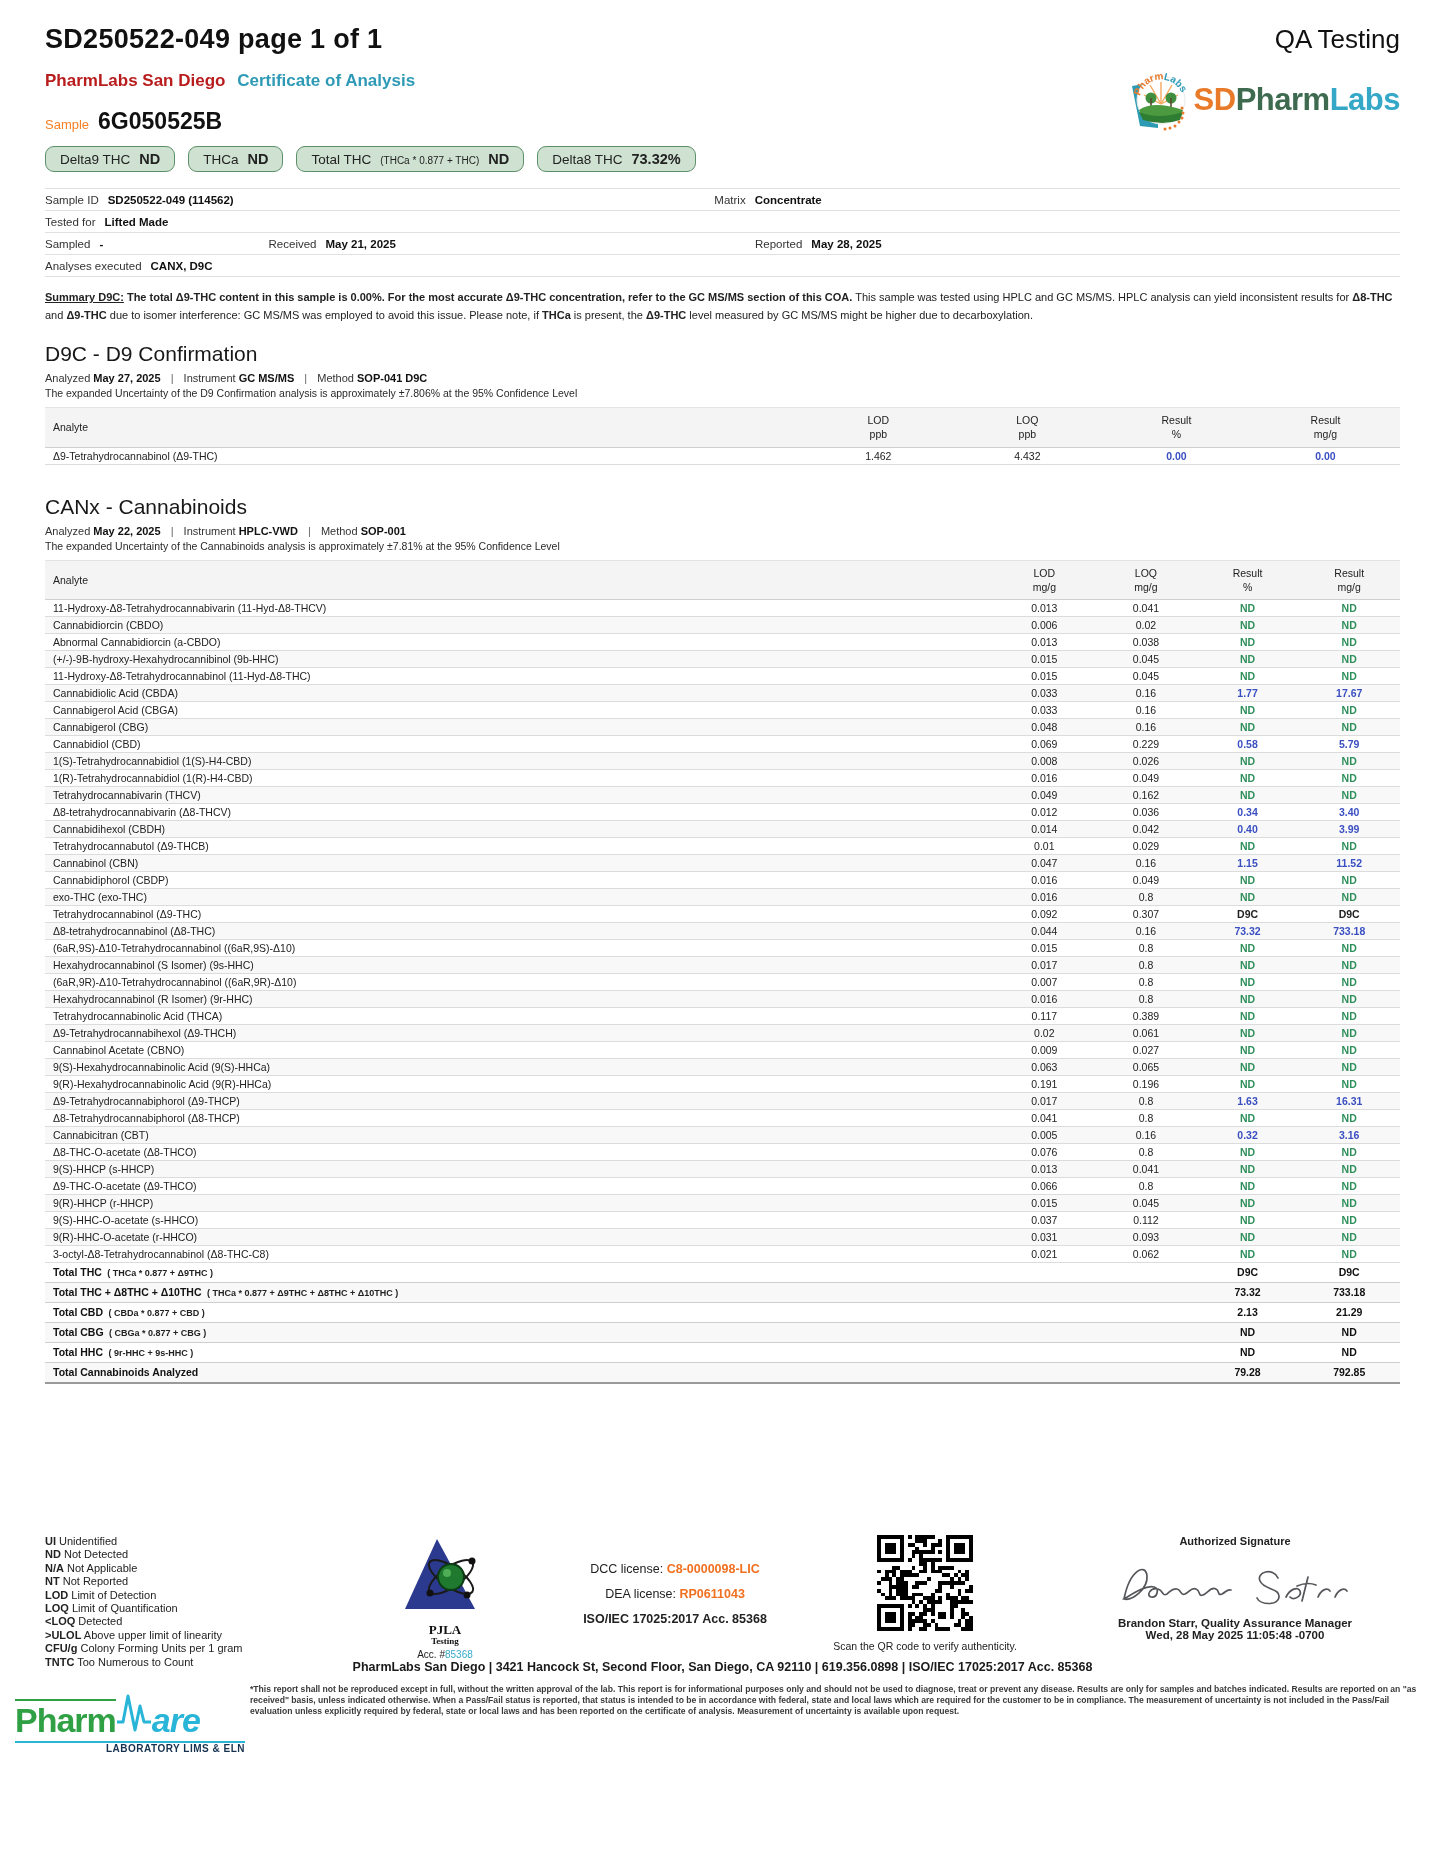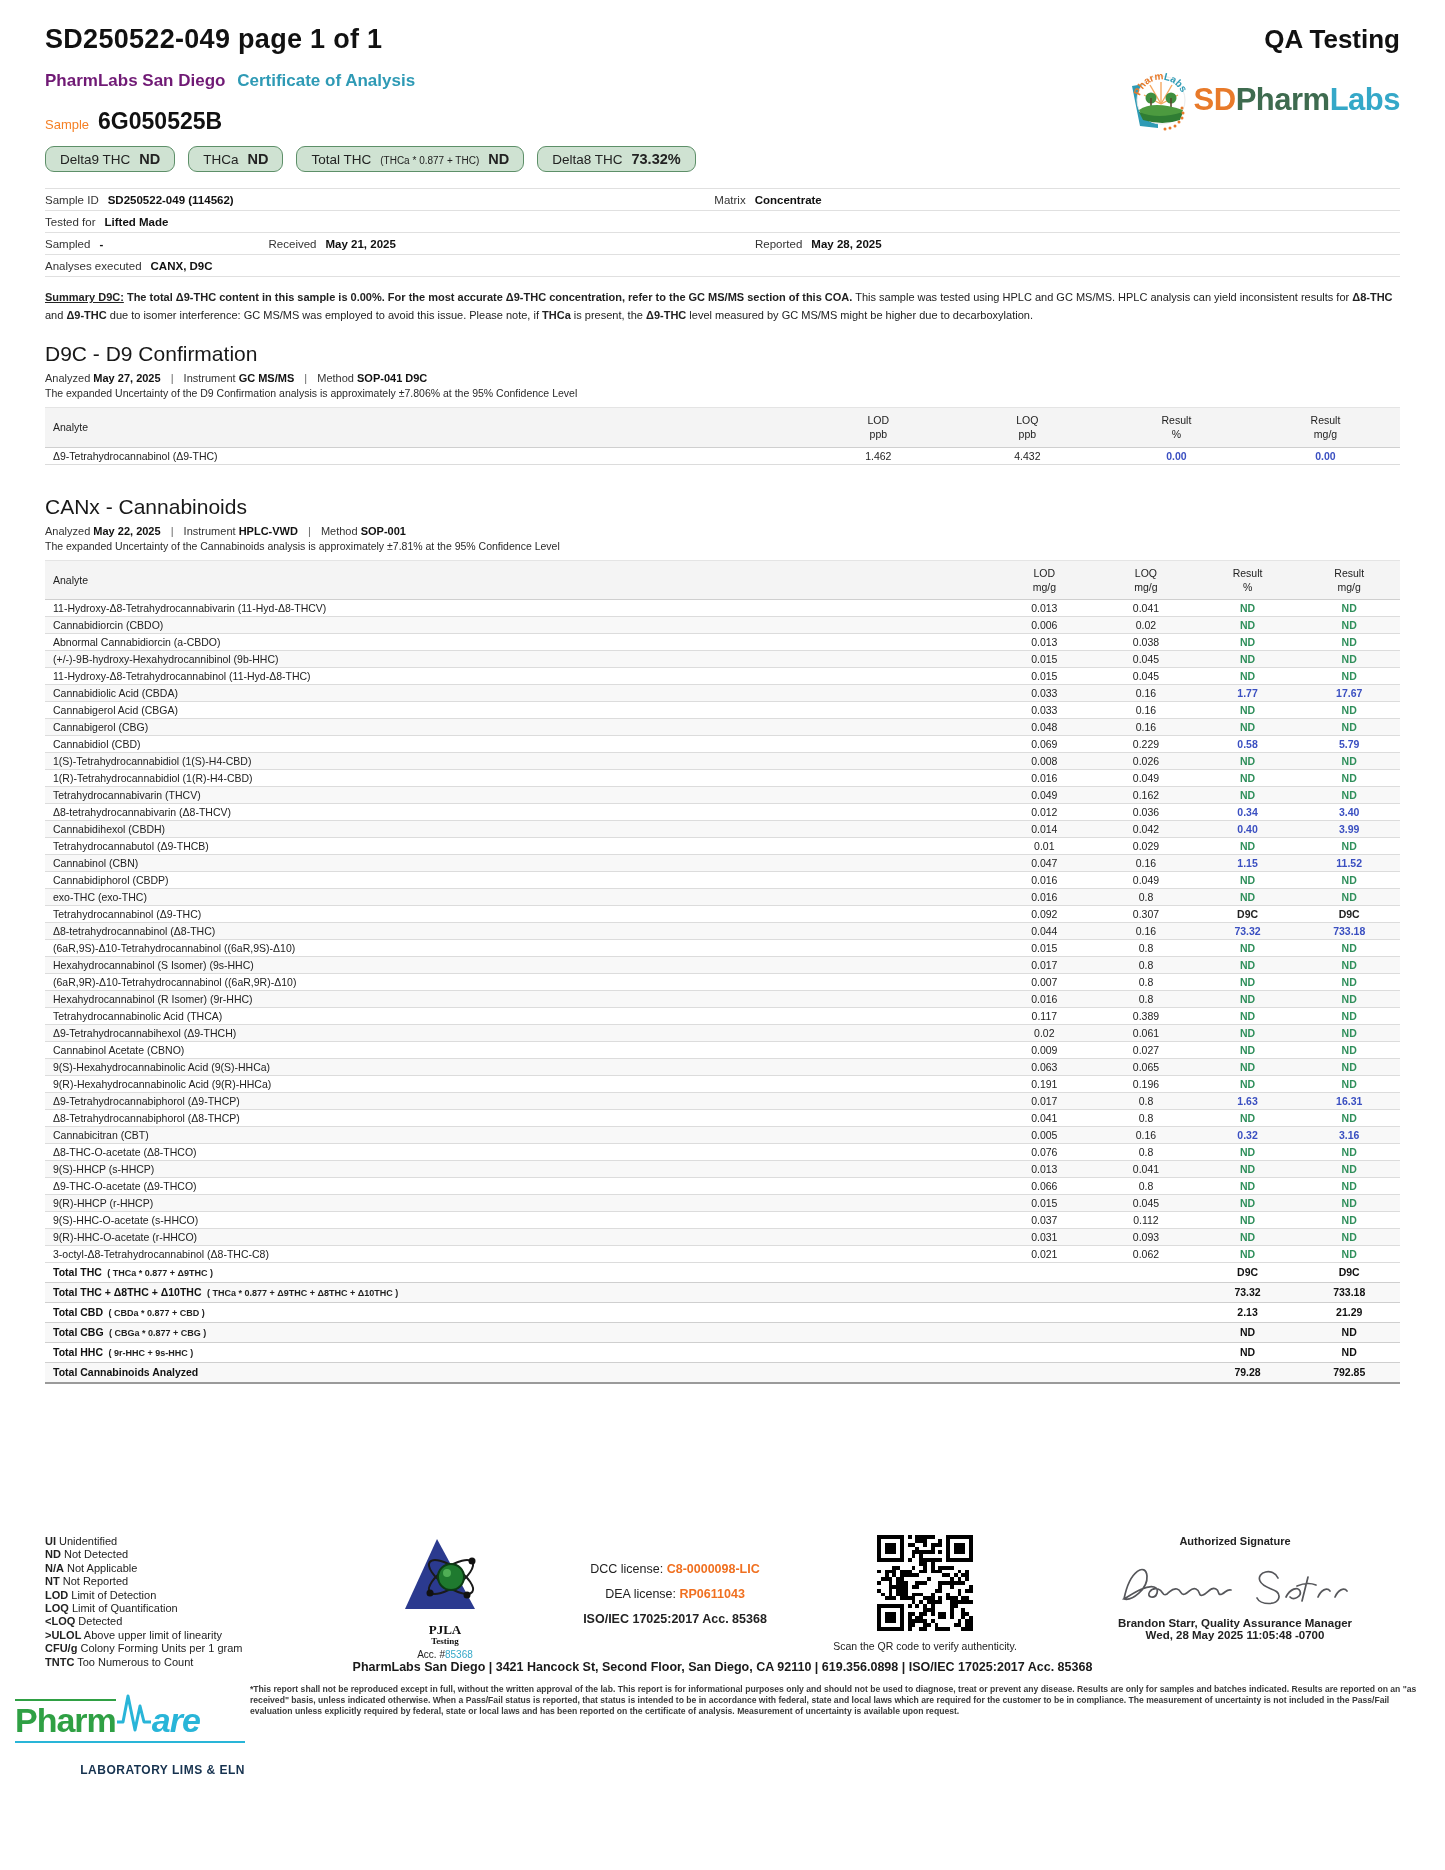--- a/index.html
+++ b/index.html
@@ -10,23 +10,23 @@
   }
   *{box-sizing:border-box;}
   html,body{margin:0;padding:0;}
   body{
     width:1445px;height:1870px;position:relative;overflow:hidden;background:#fff;
     font-family:"Liberation Sans","DejaVu Sans",sans-serif;color:#1c1c1c;
   }
   .page{padding:24px 45px 0 45px;position:relative;}
   .title-row{display:flex;justify-content:space-between;align-items:flex-start;}
   .doc-title{font-size:27px;font-weight:600;letter-spacing:.3px;color:#111;}
-  .report-type{font-size:26px;font-weight:700;color:#111;}
+  .report-type{font-size:26px;font-weight:400;color:#111;}
   .brand-row{margin-top:16px;font-size:17px;}
-  .lab-name{font-weight:700;color:#701a75;}
+  .lab-name{font-weight:700;color:#b91c1c;}
   .coa{color:var(--accent-teal);font-weight:600;margin-left:7px;}
   .logo{position:absolute;right:45px;top:68px;display:flex;align-items:center;gap:6px;}
   .wordmark{font-size:31px;font-weight:700;letter-spacing:-.5px;}
   .wordmark .sd{color:var(--logo-orange);}
   .wordmark .pharm{color:var(--logo-green);}
   .wordmark .labs{color:var(--logo-blue);}
   .sample-row{margin-top:17px;display:flex;align-items:baseline;gap:9px;}
   .sample-label{color:var(--accent-orange);font-size:13px;}
   .sample-id{font-size:23px;font-weight:700;color:#111;}
   .badges{margin-top:11px;display:flex;gap:13px;}
@@ -85,21 +85,21 @@
   .sig-name{font-size:11.5px;font-weight:700;color:#222;margin-top:2px;}
   .sig-date{font-size:11.5px;font-weight:700;color:#222;}
   .bottom-address{position:absolute;left:45px;right:45px;top:1660px;text-align:center;
     font-size:12.5px;font-weight:600;color:#1a1a1a;}
   .bottom-disclaimer{position:absolute;left:250px;right:12px;top:1684px;font-size:8.6px;
     line-height:1.3;color:#3a3a3a;font-weight:600;}
   .pharmware{position:absolute;left:15px;top:1692px;width:230px;}
   .pw-top{display:flex;align-items:baseline;border-bottom:2.5px solid var(--pharmware-blue);padding-bottom:1px;}
   .pw-pharm{color:var(--pharmware-green);font-size:34px;font-weight:700;letter-spacing:-1px;border-top:2.5px solid var(--pharmware-green);}
   .pw-ware{color:var(--pharmware-blue);font-size:34px;font-weight:700;letter-spacing:-1px;font-style:italic;}
-  .pw-tag{text-align:right;font-size:12px;font-weight:700;letter-spacing:.5px;color:#16324f;margin-top:20px;}
+  .pw-tag{text-align:right;font-size:10px;font-weight:700;letter-spacing:.5px;color:#16324f;margin-top:0;}
 </style>
 </head>
 <body>
 
 <div class="page">
 
   <div class="title-row">
     <div class="doc-title">SD250522-049 page 1 of 1</div>
     <div class="report-type">QA Testing</div>
   </div>

